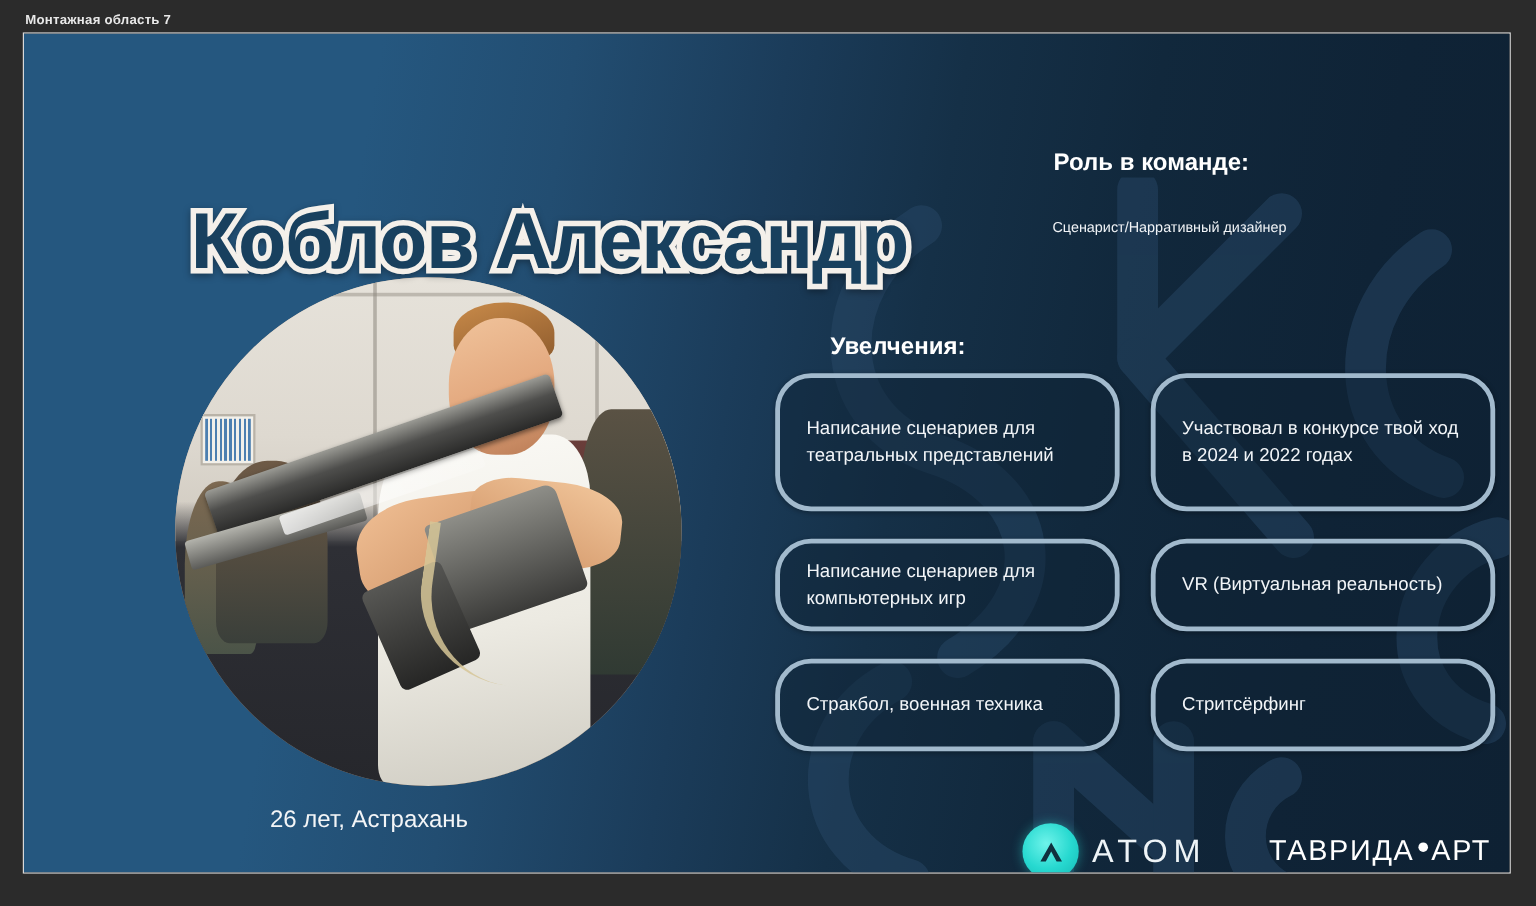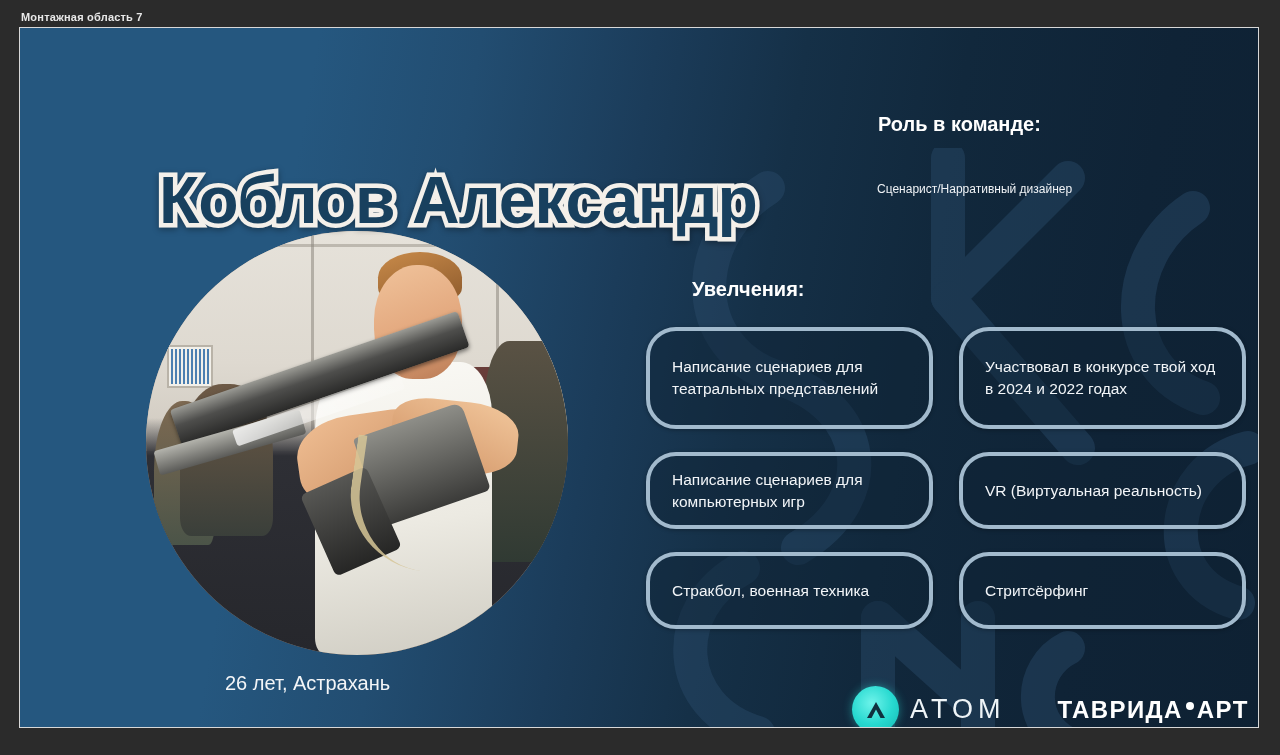--- a/index.html
+++ b/index.html
@@ -131,21 +131,21 @@
     position:absolute;
     left:205px; top:644px;
     font-size:20px;
     color:#f3f5f7;
     white-space:nowrap;
   }
 
   
   .role-label{
     position:absolute;
-    left:858px; top:85px;
+    left:858px; top:97px;
     font-size:20px; font-weight:bold;
     color:#ffffff; white-space:nowrap;
   }
   .role-value{
     position:absolute;
     left:857px; top:153px;
     width:330px;
     font-size:12px;
     line-height:1.35;
     color:#f0f3f6;
@@ -171,21 +171,21 @@
     border-radius:30px;
     background:rgba(16,35,54,.45);
     color:#f2f5f8;
     font-size:15.5px;
     line-height:1.42;
     padding:0 22px;
     display:flex;
     align-items:center;
     box-shadow:0 1px 4px rgba(0,0,0,.30);
   }
-  .hobby-box.h3{height:102px;margin-top:16px;}
+  .hobby-box.h3{height:115px;}
   .hobby-box.h2{height:77px;}
 
   
   .logos{
     position:absolute;
     left:832px; top:658px;
     display:flex;
     align-items:center;
     gap:52px;
   }
@@ -194,21 +194,21 @@
     width:47px;height:47px;border-radius:50%;
     background:radial-gradient(circle at 42% 36%,#6ef3ea 0%,#27d9d0 52%,#13b7b2 100%);
     display:flex;align-items:center;justify-content:center;
     box-shadow:0 0 10px rgba(45,220,212,.45);
   }
   .atom-wordmark{
     font-size:27px; letter-spacing:5px; color:#eef4f7; font-weight:300;
   }
   .logo-tavrida{
     display:flex;align-items:center;
-    font-size:24px; font-weight:bold; letter-spacing:1.4px; color:#ffffff;
+    font-size:24px; font-weight:normal; letter-spacing:1.4px; color:#ffffff;
   }
   .tav-dot{
     width:8px;height:8px;border-radius:50%;background:#ffffff;
     margin:0 3px 8px 3px;display:inline-block;
   }
 </style>
 </head>
 <body>
 
 <div class="artboard-label">Монтажная область 7</div>

